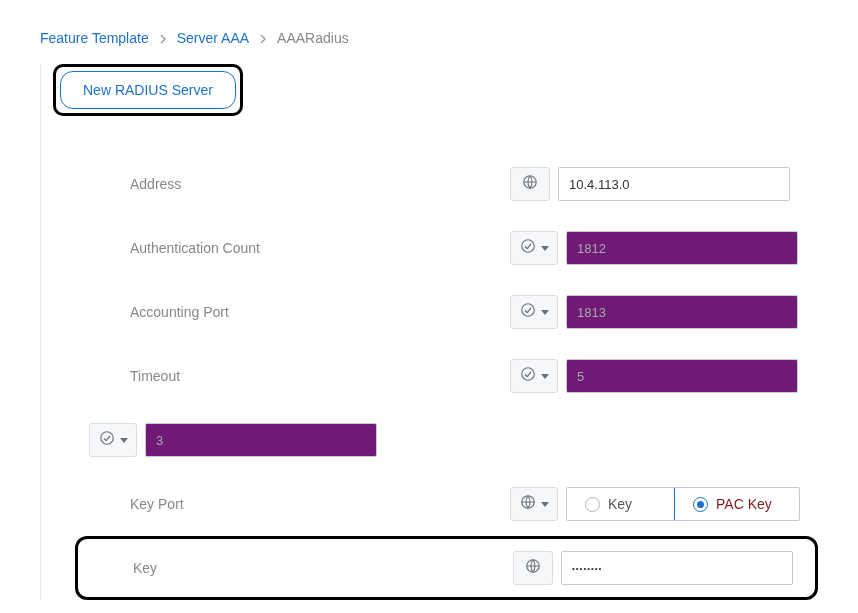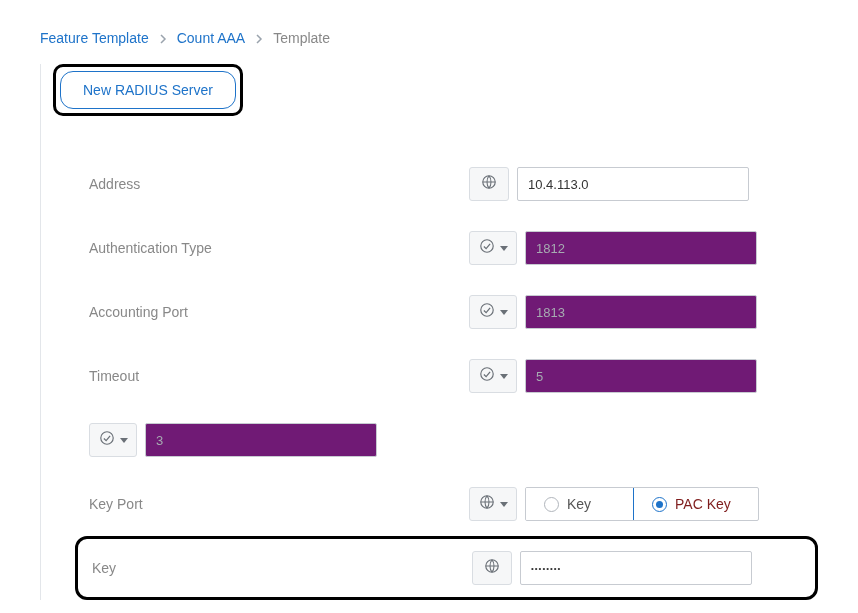--- a/index.html
+++ b/index.html
@@ -57,20 +57,21 @@
     .form-row.highlight-row {
       border: 3px solid #000;
       border-radius: 12px;
       margin-left: 34px;
       padding-left: 14px;
     }
     .label-cell {
       width: 380px;
       color: #888;
       font-size: 14px;
+      margin-left: 41px;
     }
 
     .controls {
       display: flex;
       align-items: flex-end;
     }
 
     .mode-btn {
       width: 40px;
       height: 34px;
@@ -153,27 +154,27 @@
 </head>
 <body>
 
 <div class="breadcrumb">
   <span class="link">Feature Template</span>
   <span class="sep">
     <svg class="chevron-svg" width="8" height="10" viewBox="0 0 8 10">
         <path d="M2 1 L6 5 L2 9" stroke="#9aa3ad" stroke-width="1.5" fill="none"></path>
       </svg>
   </span>
-  <span class="link">Count AAA</span>
+  <span class="link">Server AAA</span>
   <span class="sep">
     <svg class="chevron-svg" width="8" height="10" viewBox="0 0 8 10">
         <path d="M2 1 L6 5 L2 9" stroke="#9aa3ad" stroke-width="1.5" fill="none"></path>
       </svg>
   </span>
-  <span class="current">Template</span>
+  <span class="current">AAARadius</span>
 </div>
 
 <div class="content-block">
 
   
   <div class="new-button-wrap">
     <div class="annot-box">
       <div class="new-button">New RADIUS Server</div>
     </div>
   </div>
@@ -189,21 +190,21 @@
               <path d="M2 9 H16 M9 2 C6 5 6 13 9 16 M9 2 C12 5 12 13 9 16" stroke-width="1.2"></path>
             </svg>
         </span>
       </div>
       <input class="text-input" value="10.4.113.0" style="">
     </div>
   </div>
 
   
   <div class="form-row">
-    <div class="label-cell">Authentication Type</div>
+    <div class="label-cell">Authentication Count</div>
     <div class="controls">
       <div class="mode-btn with-caret">
         <span>
           <svg class="check-svg" viewBox="0 0 18 18">
               <circle cx="9" cy="9" r="7" stroke-width="1.3"></circle>
               <path d="M5.5 9.5 L8 12 L12.5 6.5" stroke-width="1.4"></path>
             </svg>
         </span>
         <span class="caret"></span>
       </div>

